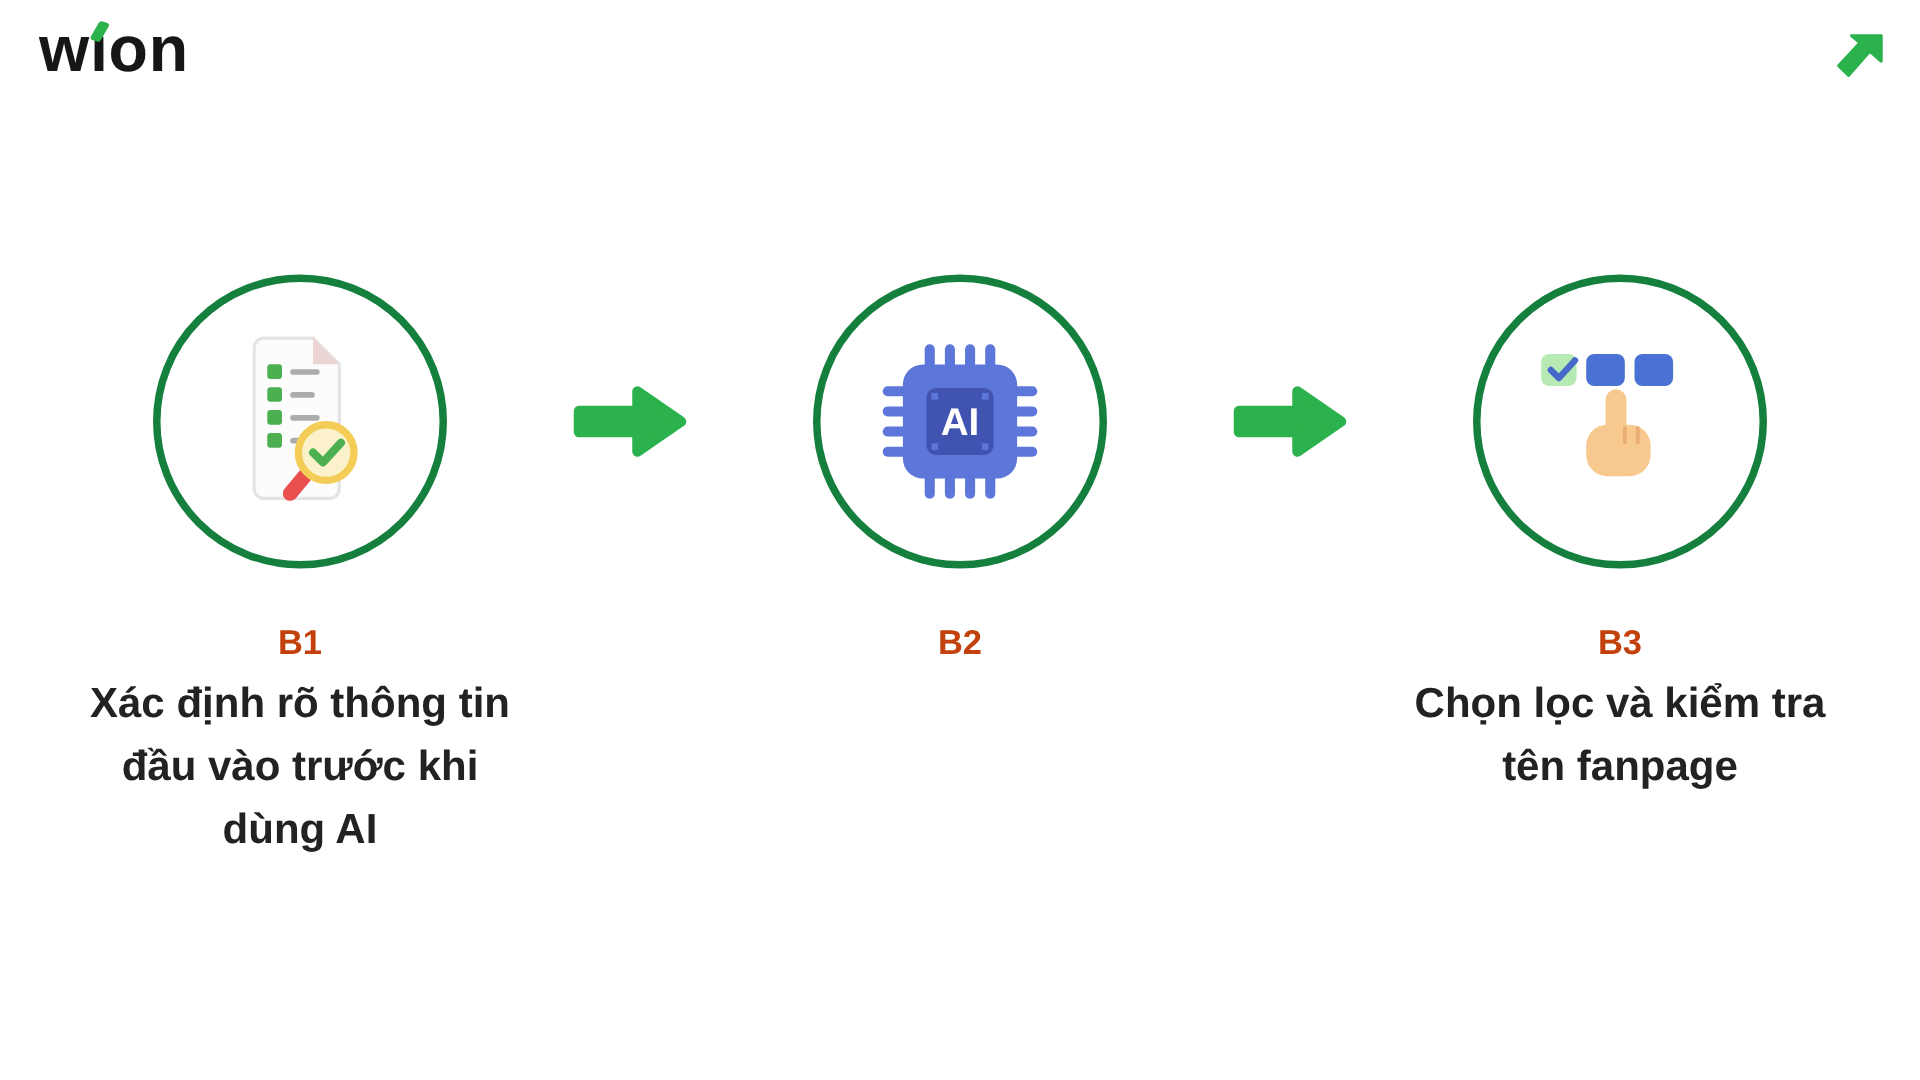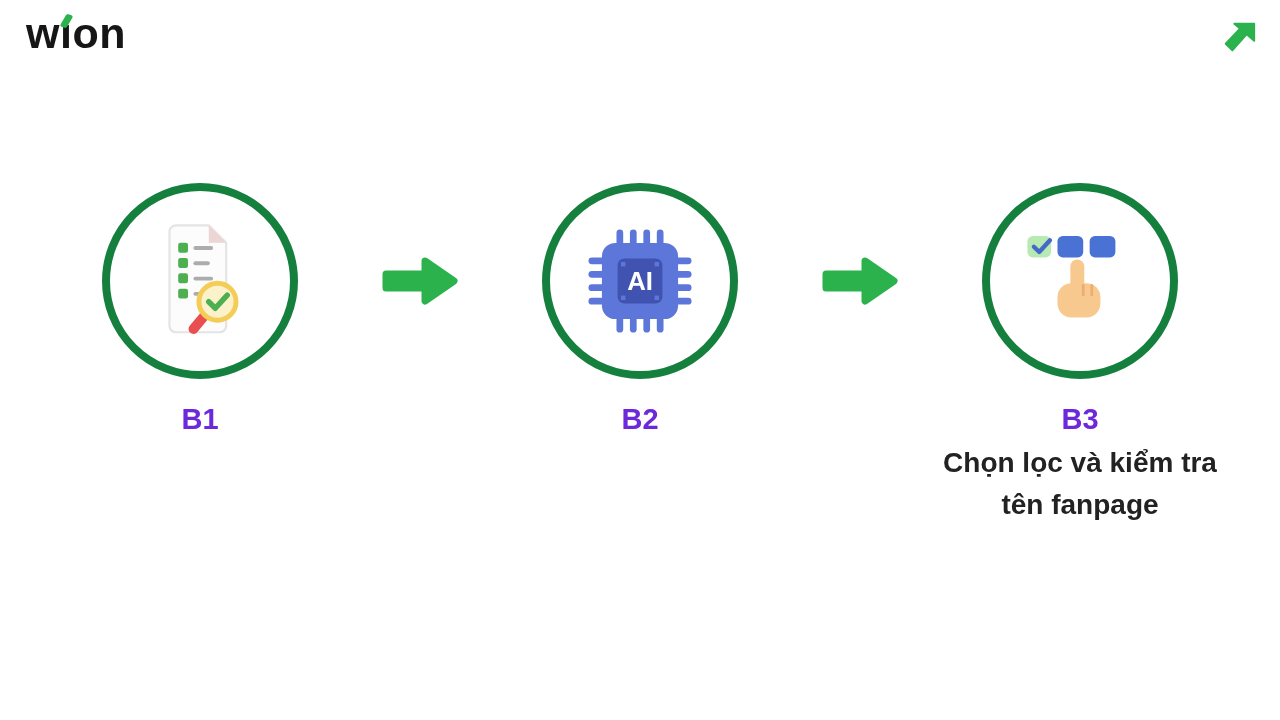--- a/index.html
+++ b/index.html
@@ -61,32 +61,32 @@
   .connector {
     width: 80px;
     height: 196px;
     display: flex;
     align-items: center;
     justify-content: center;
   }
   .circle {
     width: 196px;
     height: 196px;
-    border: 8px solid #15803d;
+    border: 5px solid #15803d;
     border-radius: 50%;
     background: #ffffff;
     display: flex;
     align-items: center;
     justify-content: center;
   }
   .step-code {
-    margin-top: 24px;
-    font-size: 29px;
+    margin-top: 36px;
+    font-size: 23px;
     font-weight: bold;
-    color: #6d28d9;
+    color: #c2410c;
     text-align: center;
   }
   .step-title {
     margin-top: 6px;
     font-size: 28px;
     font-weight: bold;
     color: #222222;
     text-align: center;
     line-height: 1.5;
     white-space: pre-line;
@@ -128,20 +128,23 @@
           <rect x="44" y="65" width="13" height="3.5" rx="1.75" fill="#ACACAC"></rect>
         </g>
         <g>
           <line x1="54" y1="87" x2="44" y2="99" stroke="#E94F4F" stroke-width="9" stroke-linecap="round"></line>
           <circle cx="66" cy="74" r="17" fill="#FBF2CC" stroke="#F3CD55" stroke-width="4.5"></circle>
           <path d="M58 74 l6 6 l11 -12" fill="none" stroke="#4CAF50" stroke-width="5" stroke-linecap="round" stroke-linejoin="round"></path>
         </g>
       </svg>
     </div>
     <div class="step-code">B1</div>
+    <div class="step-title">Xác định rõ thông tin
+đầu vào trước khi
+dùng AI</div>
   </div>
 
   <div class="connector">
     <svg width="78" height="58" viewBox="0 0 78 58" aria-hidden="true">
       <path d="M5 22 H44 V9 L73 29 L44 49 V36 H5 Z" fill="#2BB24C" stroke="#2BB24C" stroke-width="7" stroke-linejoin="round" stroke-linecap="round"></path>
     </svg>
   </div>
 
   <div class="step-col">
     <div class="circle">

